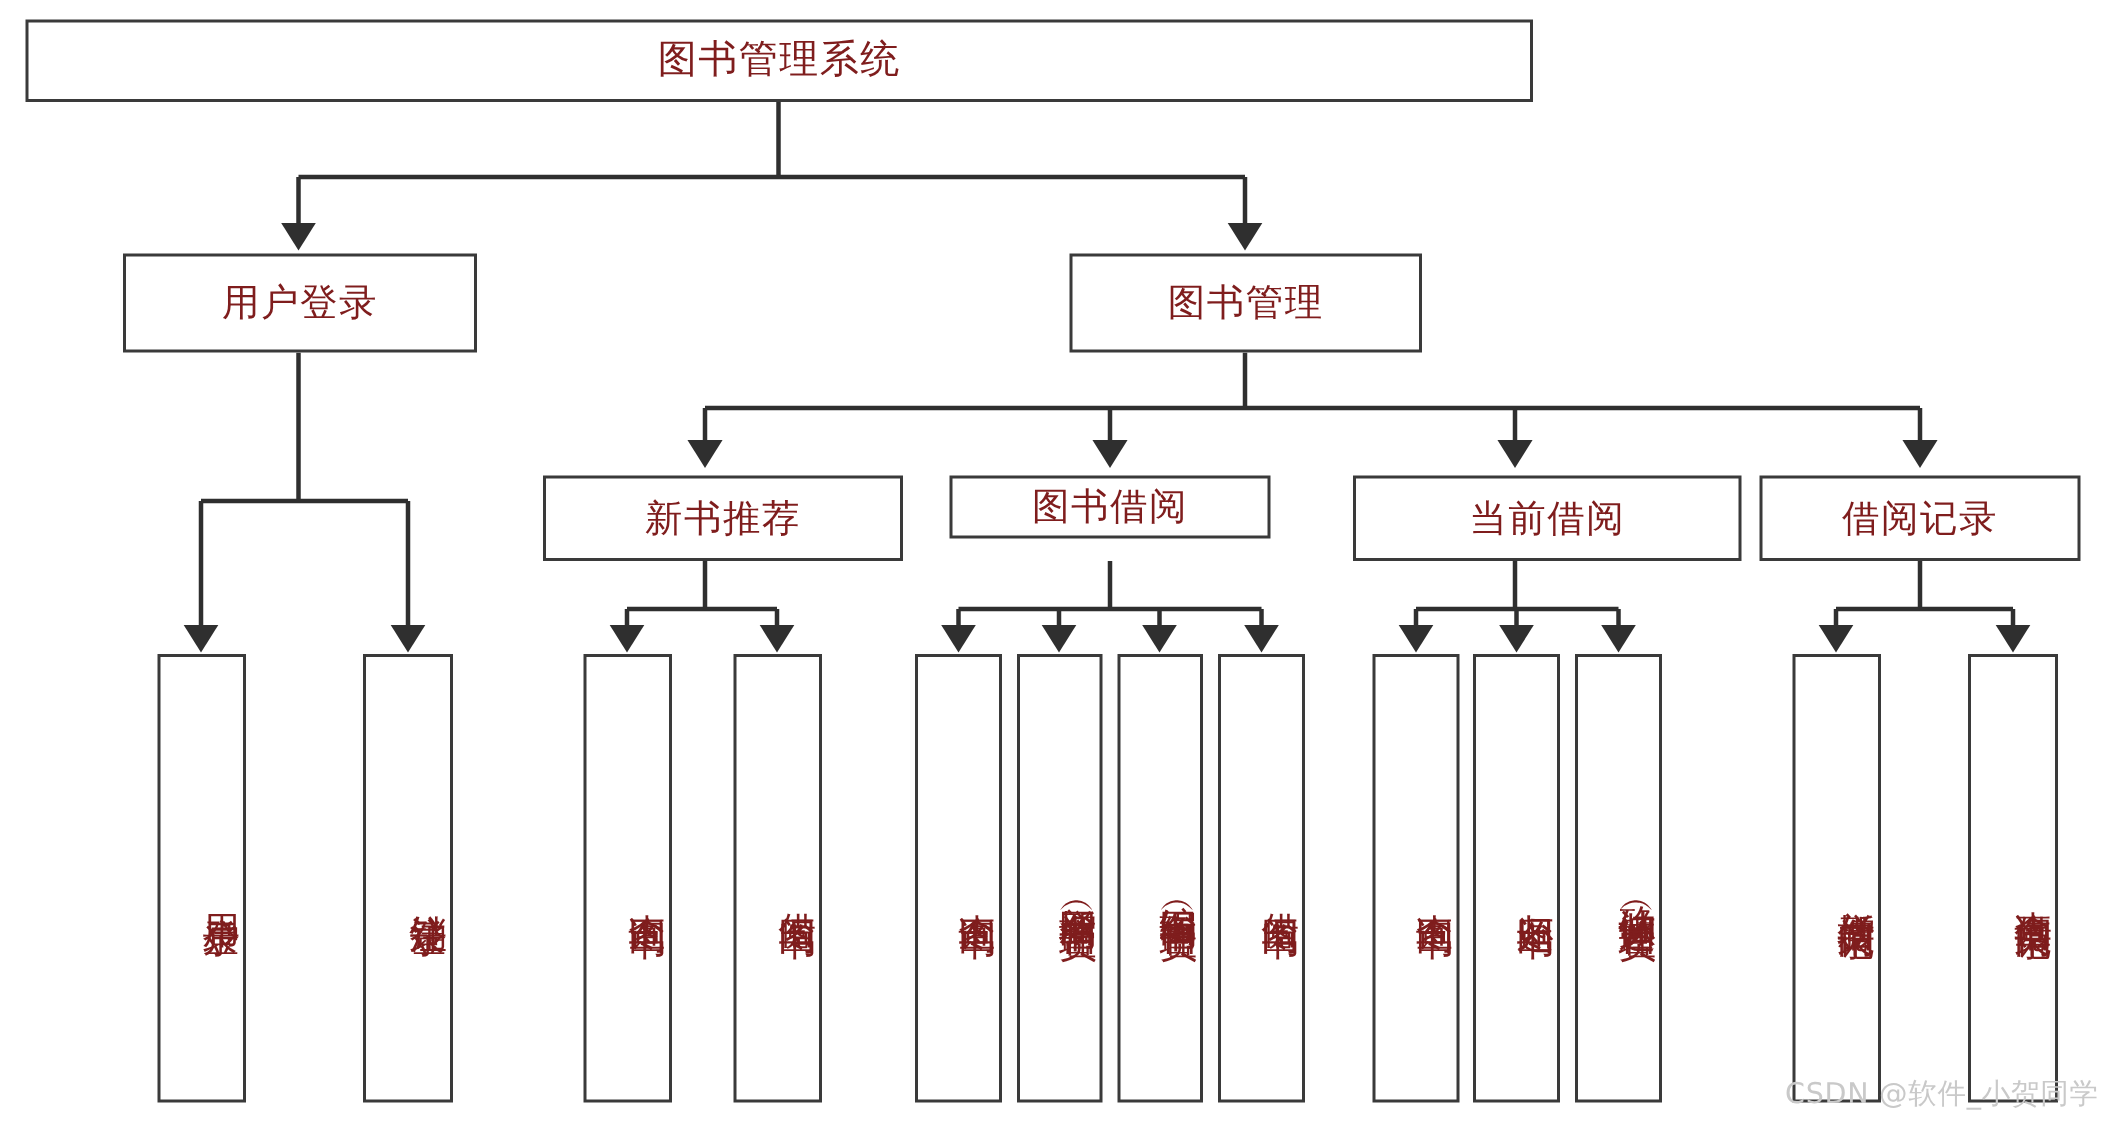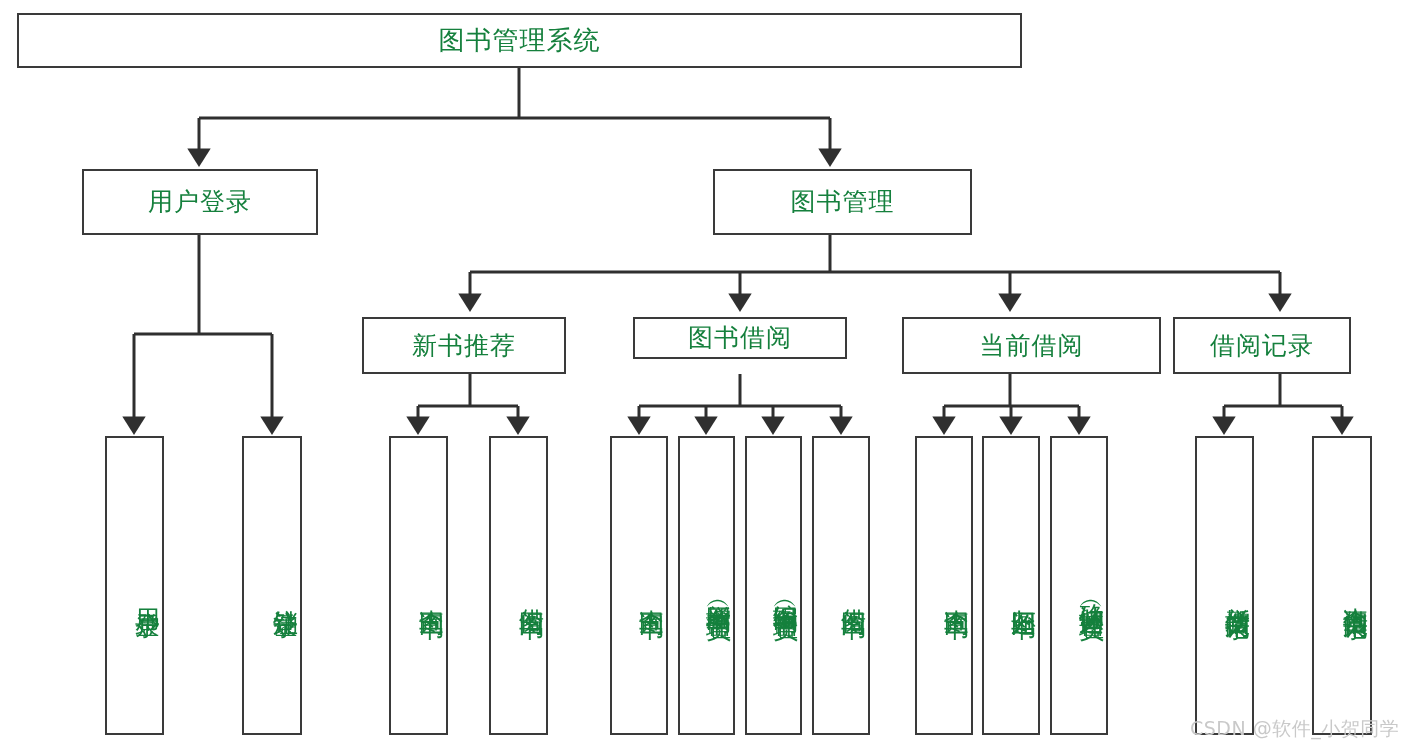--- a/index.html
+++ b/index.html
@@ -26,21 +26,21 @@
     pointer-events: none;
   }
   .node {
     position: absolute;
     box-sizing: border-box;
     border: 2.5px solid #3a3a3a;
     background: #ffffff;
     display: flex;
     align-items: center;
     justify-content: center;
-    color: #15803d;
+    color: #7f1d1d;
   }
   .node-h {
     font-size: 25px;
     letter-spacing: 1px;
     line-height: 1.2;
   }
   .node-v {
     writing-mode: vertical-rl;
     text-orientation: upright;
     font-size: 25px;
@@ -119,34 +119,34 @@
     </g>
   </svg>
 
   <div class="node node-h node-root" style="left:17px; top:13px; width:1005px; height:55px;">
     <span>图书管理系统</span>
   </div>
 
   <div class="node node-h" style="left:82px; top:169px; width:236px; height:66px;">
     <span>用户登录</span>
   </div>
-  <div class="node node-h" style="left:713px; top:169px; width:259px; height:66px;">
+  <div class="node node-h" style="left:713px; top:169px; width:235px; height:66px;">
     <span>图书管理</span>
   </div>
 
-  <div class="node node-h" style="left:362px; top:317px; width:204px; height:57px;">
+  <div class="node node-h" style="left:362px; top:317px; width:240px; height:57px;">
     <span>新书推荐</span>
   </div>
   <div class="node node-h" style="left:633px; top:317px; width:214px; height:42px;">
     <span>图书借阅</span>
   </div>
   <div class="node node-h" style="left:902px; top:317px; width:259px; height:57px;">
     <span>当前借阅</span>
   </div>
-  <div class="node node-h" style="left:1173px; top:317px; width:178px; height:57px;">
+  <div class="node node-h" style="left:1173px; top:317px; width:214px; height:57px;">
     <span>借阅记录</span>
   </div>
 
   <div class="node node-v" style="left:105px; top:436px; width:59px; height:299px;">
     <span>用户登录</span>
   </div>
   <div class="node node-v" style="left:242px; top:436px; width:60px; height:299px;">
     <span>注销登录</span>
   </div>
 

